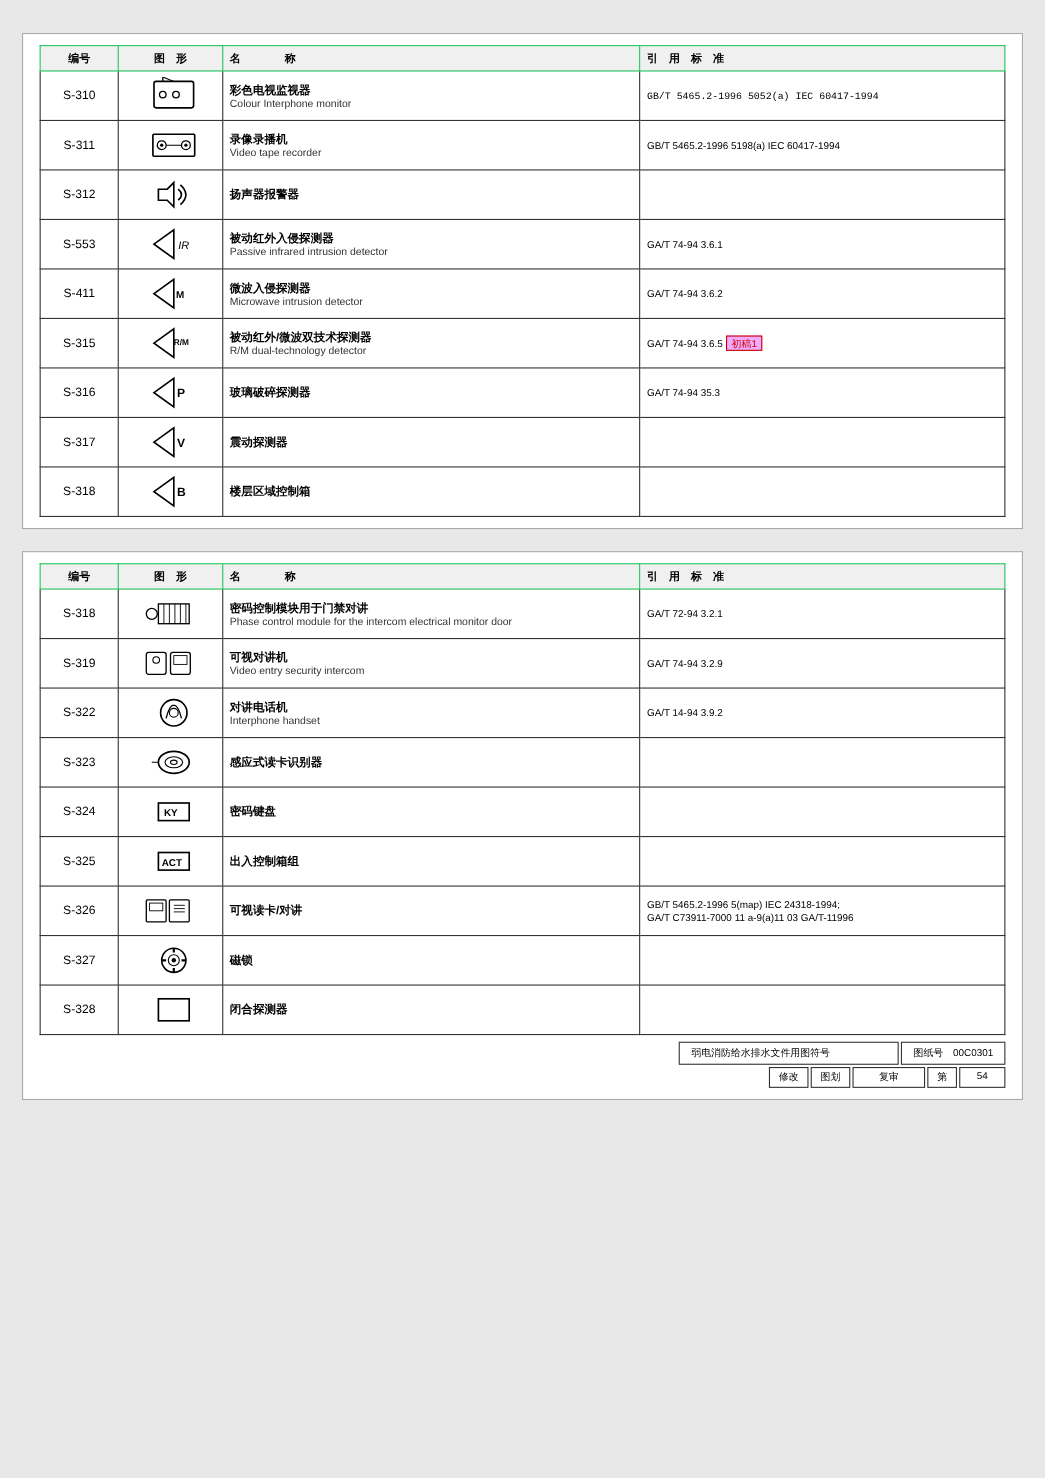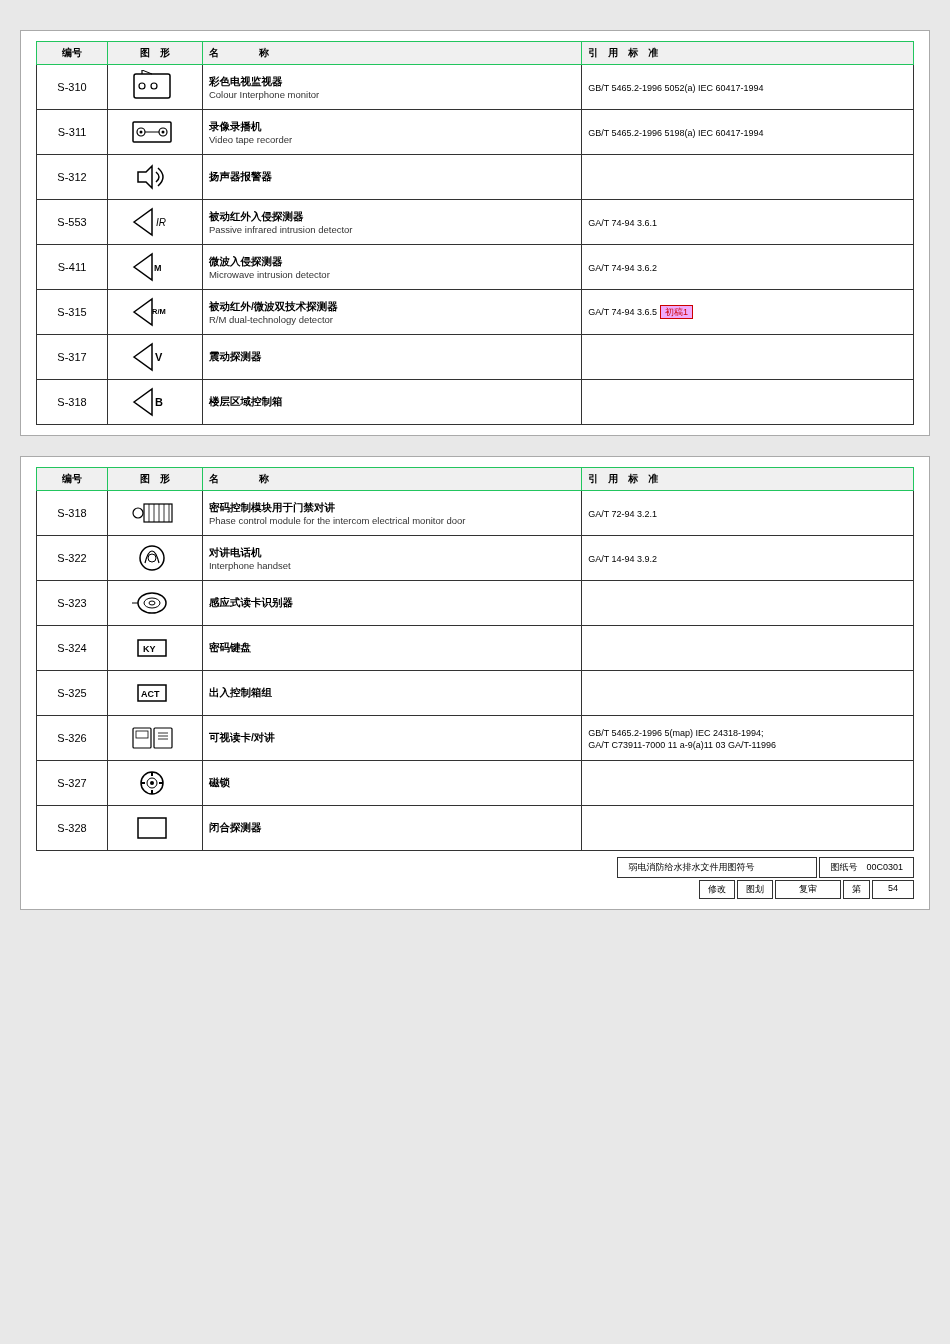--- a/index.html
+++ b/index.html
@@ -46,21 +46,21 @@
     }
 
     .col-num { width: 60px; }
     .col-symbol { width: 80px; }
     .col-name { width: 320px; text-align: left; }
     .col-std { width: 280px; text-align: left; }
 
     .symbol-box {
       display: flex;
       align-items: center;
-      justify-content: flex-start;
+      justify-content: flex-end;
       width: 50px;
       height: 36px;
       margin: 0 auto;
     }
 
     .name-cn {
       font-size: 10.5px;
       font-weight: bold;
       display: block;
     }
@@ -103,21 +103,21 @@
       <circle cx="24" cy="16" r="3" fill="none" stroke="#000" stroke-width="1.2"></circle>
       <line x1="12" y1="4" x2="12" y2="0" stroke="#000" stroke-width="1.2"></line>
       <line x1="12" y1="0" x2="22" y2="4" stroke="#000" stroke-width="1"></line>
     </svg>
               </div>
             </td>
             <td class="col-name">
               <span class="name-cn">彩色电视监视器</span>
               <span class="name-en">Colour Interphone monitor</span>
             </td>
-            <td class="col-std"><span style="font-size:9px;">GB/T 5465.2-1996 5052(a) IEC 60417-1994</span></td>
+            <td class="col-std"><span style="font-size:9px;font-family:Liberation Mono, monospace;">GB/T 5465.2-1996 5052(a) IEC 60417-1994</span></td>
           </tr>
           <tr>
             <td class="col-num">S-311</td>
             <td class="col-symbol">
               <div class="symbol-box">
                 <svg viewBox="0 0 44 34" width="44" height="34">
       <rect x="3" y="7" width="38" height="20" rx="1" fill="none" stroke="#000" stroke-width="1.5"></rect>
       <circle cx="11" cy="17" r="4" fill="none" stroke="#000" stroke-width="1.2"></circle>
       <circle cx="11" cy="17" r="1.5" fill="#000"></circle>
       <circle cx="33" cy="17" r="4" fill="none" stroke="#000" stroke-width="1.2"></circle>
@@ -188,20 +188,35 @@
       <polygon points="4,17 22,4 22,30" fill="none" stroke="#000" stroke-width="1.5"></polygon>
       <text x="22" y="19" font-size="7.5" font-weight="bold">R/M</text>
     </svg>
               </div>
             </td>
             <td class="col-name">
               <span class="name-cn">被动红外/微波双技术探测器</span>
               <span class="name-en">R/M dual-technology detector</span>
             </td>
             <td class="col-std"><span style="font-size:9px;">GA/T 74-94 3.6.5</span> <span class="highlight-note">初稿1</span></td>
+          </tr>
+          <tr>
+            <td class="col-num">S-316</td>
+            <td class="col-symbol">
+              <div class="symbol-box">
+                <svg viewBox="0 0 44 34" width="44" height="34">
+      <polygon points="4,17 22,4 22,30" fill="none" stroke="#000" stroke-width="1.5"></polygon>
+      <text x="25" y="21" font-size="11" font-weight="bold">P</text>
+    </svg>
+              </div>
+            </td>
+            <td class="col-name">
+              <span class="name-cn">玻璃破碎探测器</span>
+            </td>
+            <td class="col-std"><span style="font-size:9px;">GA/T 74-94 35.3</span></td>
           </tr>
           <tr>
             <td class="col-num">S-317</td>
             <td class="col-symbol">
               <div class="symbol-box">
                 <svg viewBox="0 0 44 34" width="44" height="34">
       <polygon points="4,17 22,4 22,30" fill="none" stroke="#000" stroke-width="1.5"></polygon>
       <text x="25" y="21" font-size="11" font-weight="bold">V</text>
     </svg>
               </div>
@@ -258,20 +273,38 @@
     </svg>
               </div>
             </td>
             <td class="col-name">
               <span class="name-cn">密码控制模块用于门禁对讲</span>
               <span class="name-en">Phase control module for the intercom electrical monitor door</span>
             </td>
             <td class="col-std"><span style="font-size:9px; white-space:pre-wrap;">GA/T 72-94 3.2.1</span></td>
           </tr>
           <tr>
+            <td class="col-num">S-319</td>
+            <td class="col-symbol">
+              <div class="symbol-box">
+                <svg viewBox="0 0 50 34" width="50" height="34">
+      <rect x="3" y="7" width="18" height="20" rx="2" fill="none" stroke="#000" stroke-width="1.2"></rect>
+      <circle cx="12" cy="14" r="3" fill="none" stroke="#000" stroke-width="1"></circle>
+      <rect x="25" y="7" width="18" height="20" rx="2" fill="none" stroke="#000" stroke-width="1.2"></rect>
+      <rect x="28" y="10" width="12" height="8" fill="none" stroke="#000" stroke-width="0.8"></rect>
+    </svg>
+              </div>
+            </td>
+            <td class="col-name">
+              <span class="name-cn">可视对讲机</span>
+              <span class="name-en">Video entry security intercom</span>
+            </td>
+            <td class="col-std"><span style="font-size:9px; white-space:pre-wrap;">GA/T 74-94 3.2.9</span></td>
+          </tr>
+          <tr>
             <td class="col-num">S-322</td>
             <td class="col-symbol">
               <div class="symbol-box">
                 <svg viewBox="0 0 44 34" width="44" height="34">
       <circle cx="22" cy="17" r="12" fill="none" stroke="#000" stroke-width="1.5"></circle>
       <path d="M15,22 Q18,10 22,10 Q26,10 29,22" fill="none" stroke="#000" stroke-width="1.2"></path>
       <circle cx="22" cy="17" r="4" fill="none" stroke="#000" stroke-width="1"></circle>
     </svg>
               </div>
             </td>

